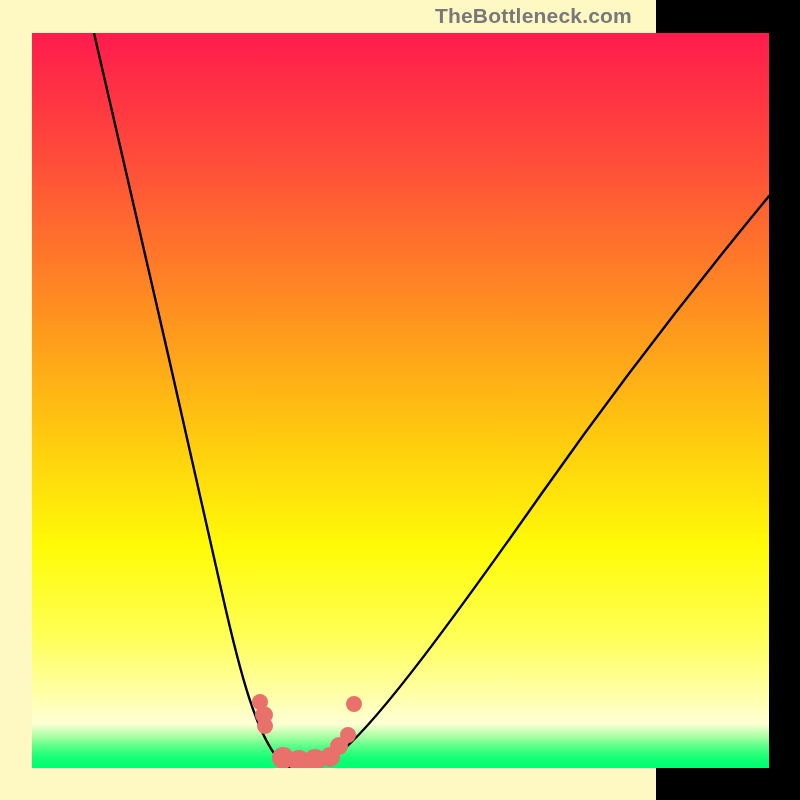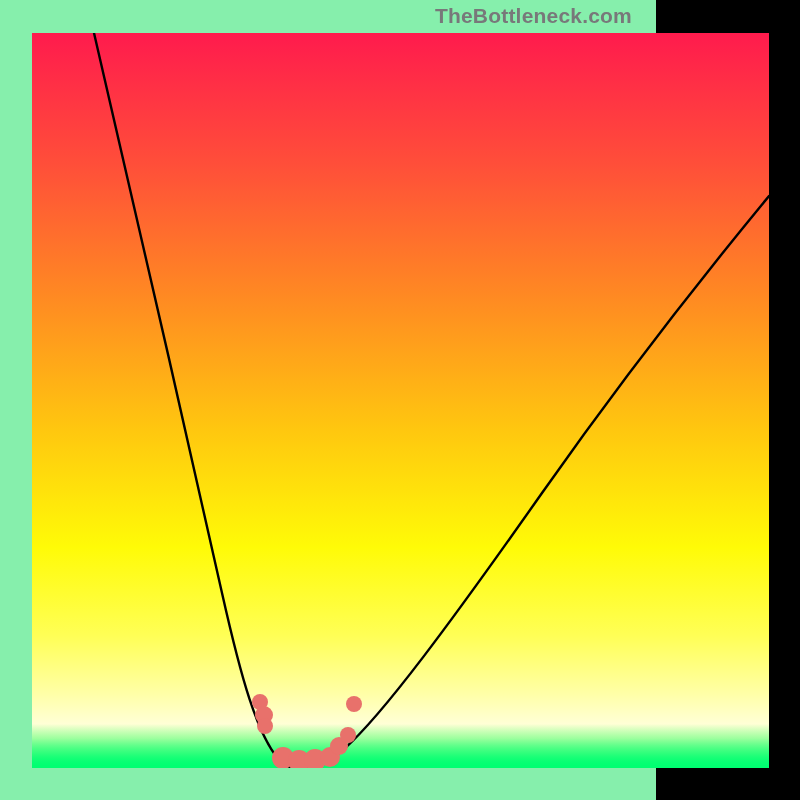--- a/index.html
+++ b/index.html
@@ -1,16 +1,16 @@
 <!DOCTYPE html>
 <html><head>
 <meta charset="utf-8">
 <style>
 html,body{margin:0;padding:0;width:800px;height:800px;background:#000;overflow:hidden}
-.frame{position:absolute;left:0;top:0;width:656px;height:800px;background:#86efac}
+.frame{position:absolute;left:0;top:0;width:656px;height:800px;background:#fef9c3}
 .plot{position:absolute;left:32px;top:33px;width:737px;height:735px;overflow:hidden}
 .gradient{position:absolute;left:0;top:0;width:100%;height:100%;
   background:
     linear-gradient(to bottom,
       rgba(0,255,113,0) 0%,
       rgba(0,255,113,0) 94%,
       #00ff71 100%),
     linear-gradient(to bottom,
       #ff1b4d 0%,
       #ff4f39 18%,

